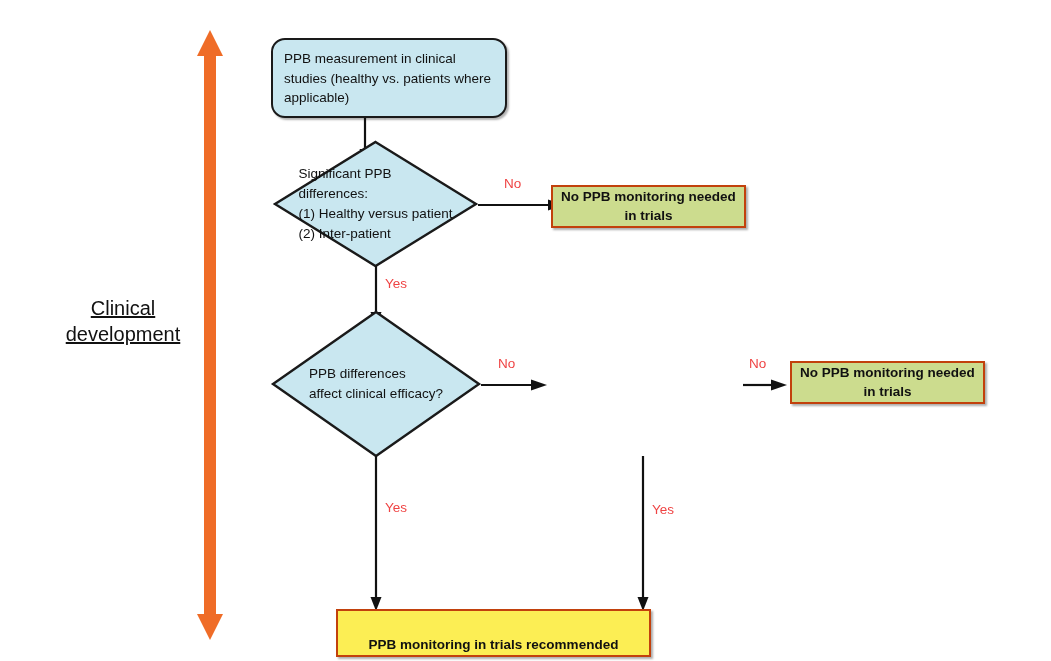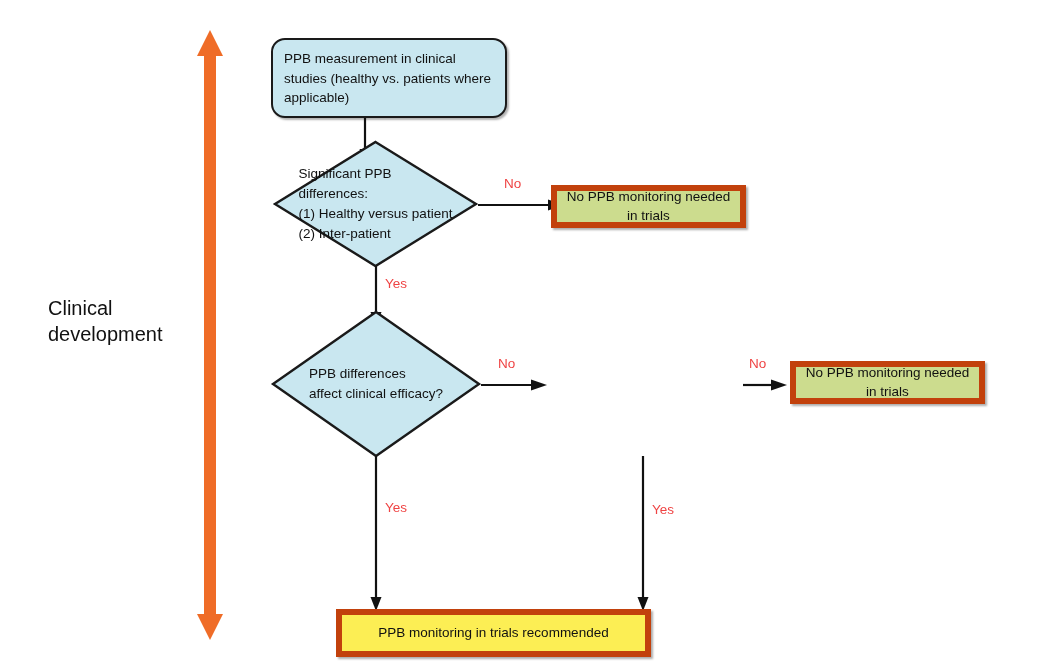--- a/index.html
+++ b/index.html
@@ -65,26 +65,27 @@
     font-size: 13.5px;
     line-height: 1.5;
     color: #111111;
     text-align: left;
     white-space: pre-line;
     pointer-events: none;
   }
 
   
   .rect-box {
-    border: 6px solid #c2410c;
+    border: 2px solid #c2410c;
     display: flex;
-    align-items: center;
+    align-items: flex-end;
     justify-content: center;
     text-align: center;
     box-shadow: 2px 2px 2px rgba(0,0,0,0.32);
+    font-weight: bold;
   }
   .rect-box .txt {
     font-size: 13.5px;
     line-height: 1.4;
     color: #111111;
     white-space: pre-line;
   }
   .green { background: #ccdc8e; }
   .yellow { background: #fcee54; }
 
@@ -110,21 +111,23 @@
     position: absolute;
     overflow: visible;
   }
   .phase-arrow polygon, .phase-arrow rect { fill: #ef6c27; }
 
   .phase-label {
     position: absolute;
     font-size: 20px;
     line-height: 1.28;
     color: #111111;
-    white-space: pre-line;
+    text-align: center;
+    white-space: pre-line;
+    text-decoration: underline;
   }
 </style>
 </head>
 <body>
 
 <div id="canvas">
 
   <svg class="phase-arrow" style="left:196px; top:30px; width:30px; height:610px;" viewBox="0 0 30 610">
     <polygon points="14,0 27,26 1,26"></polygon>
     <rect x="8" y="24" width="12" height="562"></rect>

